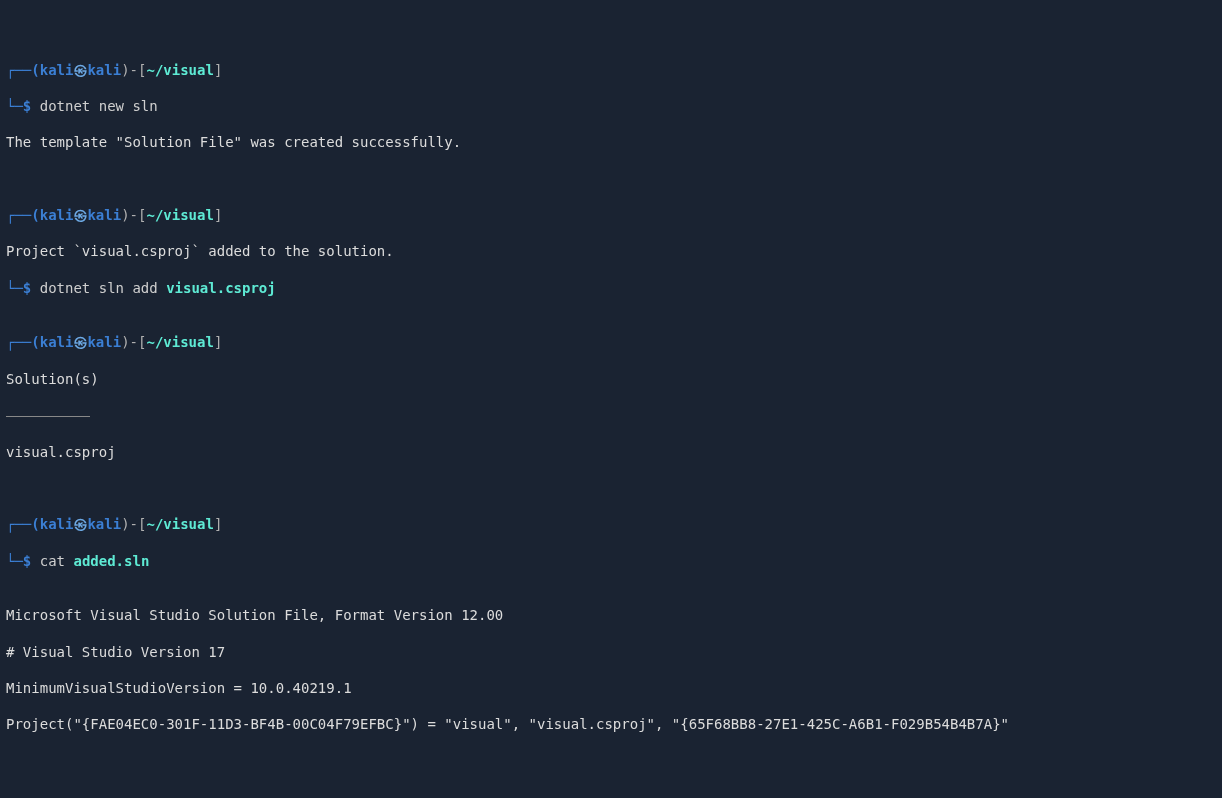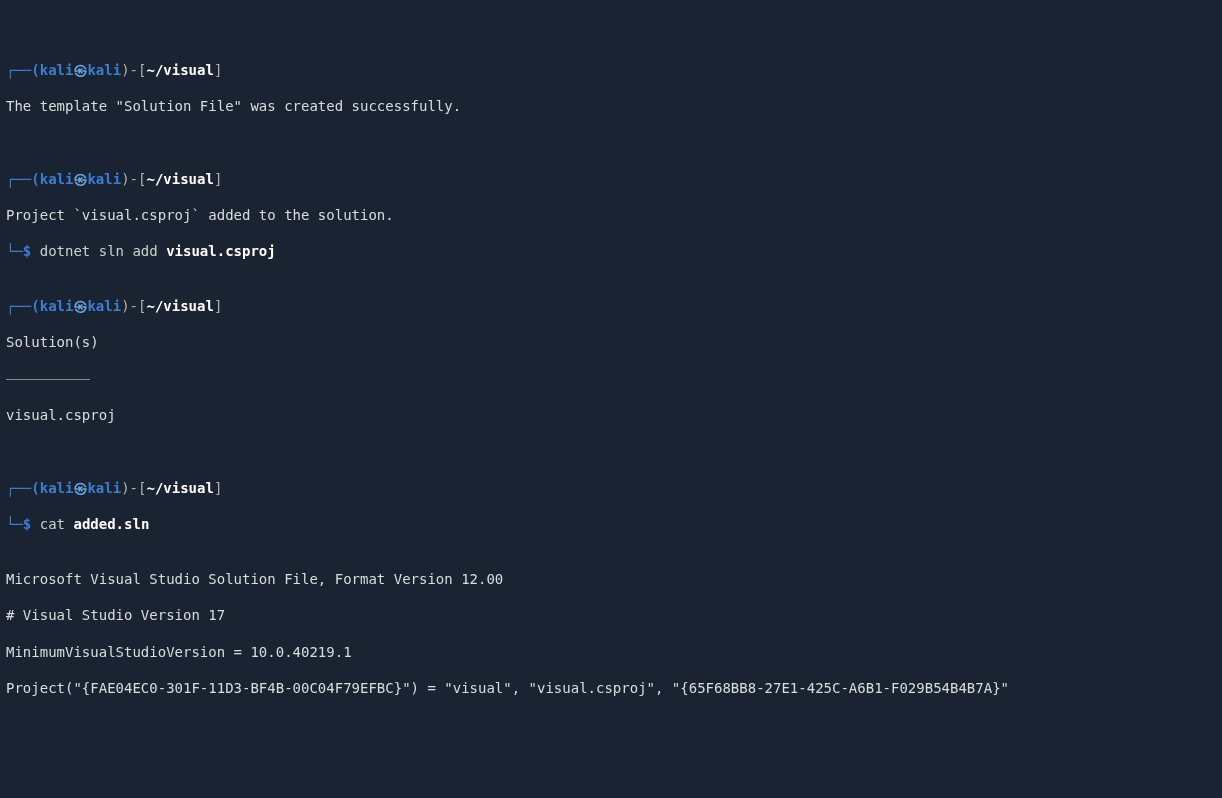--- a/index.html
+++ b/index.html
@@ -9,34 +9,35 @@
       font-family: 'DejaVu Sans Mono', 'Courier New', monospace;
       font-size: 14px;
       line-height: 1.3;
       padding: 6px;
       white-space: pre;
       width: 1222px;
       height: 798px;
       overflow: hidden;
     }
     .blue { color: #3b7fd4; font-weight: bold; }
-    .white-bold { color: #ffffff; font-weight: bold; }
+    .white-bold { color: #5eead4; font-weight: bold; }
     .gray { color: #b0b0b0; }
     .cmd { color: #cfcfcf; }
     .output { color: #dcdcdc; }
     .skull { color: #6da9e4; font-weight: bold; }
     .line { display: block; }
     .prompt-wrap { display: block; }
     .rule { display: inline-block; border-top: 1px solid #888; width: 84px; height: 0; vertical-align: middle; }
   </style>
 </head>
 <body>
 
 
 <div id="terminal"><span class="line prompt-wrap"><span class="blue">┌──(</span><span class="blue">kali</span><span class="skull">㉿</span><span class="blue">kali</span><span class="gray">)-[</span><span class="white-bold">~/visual</span><span class="gray">]</span></span>
+<span class="line prompt-wrap"><span class="blue">└─$ </span><span class="cmd"><span class="cmd">dotnet</span><span class="cmd"> new sln</span></span></span>
 <span class="line output">The template "Solution File" was created successfully.</span>
 <span class="line output"></span>
 
 <span class="line prompt-wrap"><span class="blue">┌──(</span><span class="blue">kali</span><span class="skull">㉿</span><span class="blue">kali</span><span class="gray">)-[</span><span class="white-bold">~/visual</span><span class="gray">]</span></span>
 <span class="line output">Project `visual.csproj` added to the solution.</span>
 <span class="line prompt-wrap"><span class="blue">└─$ </span><span class="cmd"><span class="cmd">dotnet</span><span class="cmd"> sln add </span><span class="white-bold">visual.csproj</span></span></span>
 
 <span class="line prompt-wrap"><span class="blue">┌──(</span><span class="blue">kali</span><span class="skull">㉿</span><span class="blue">kali</span><span class="gray">)-[</span><span class="white-bold">~/visual</span><span class="gray">]</span></span>
 <span class="line output">Solution(s)</span>
 <span class="line"><span class="rule"></span></span>

